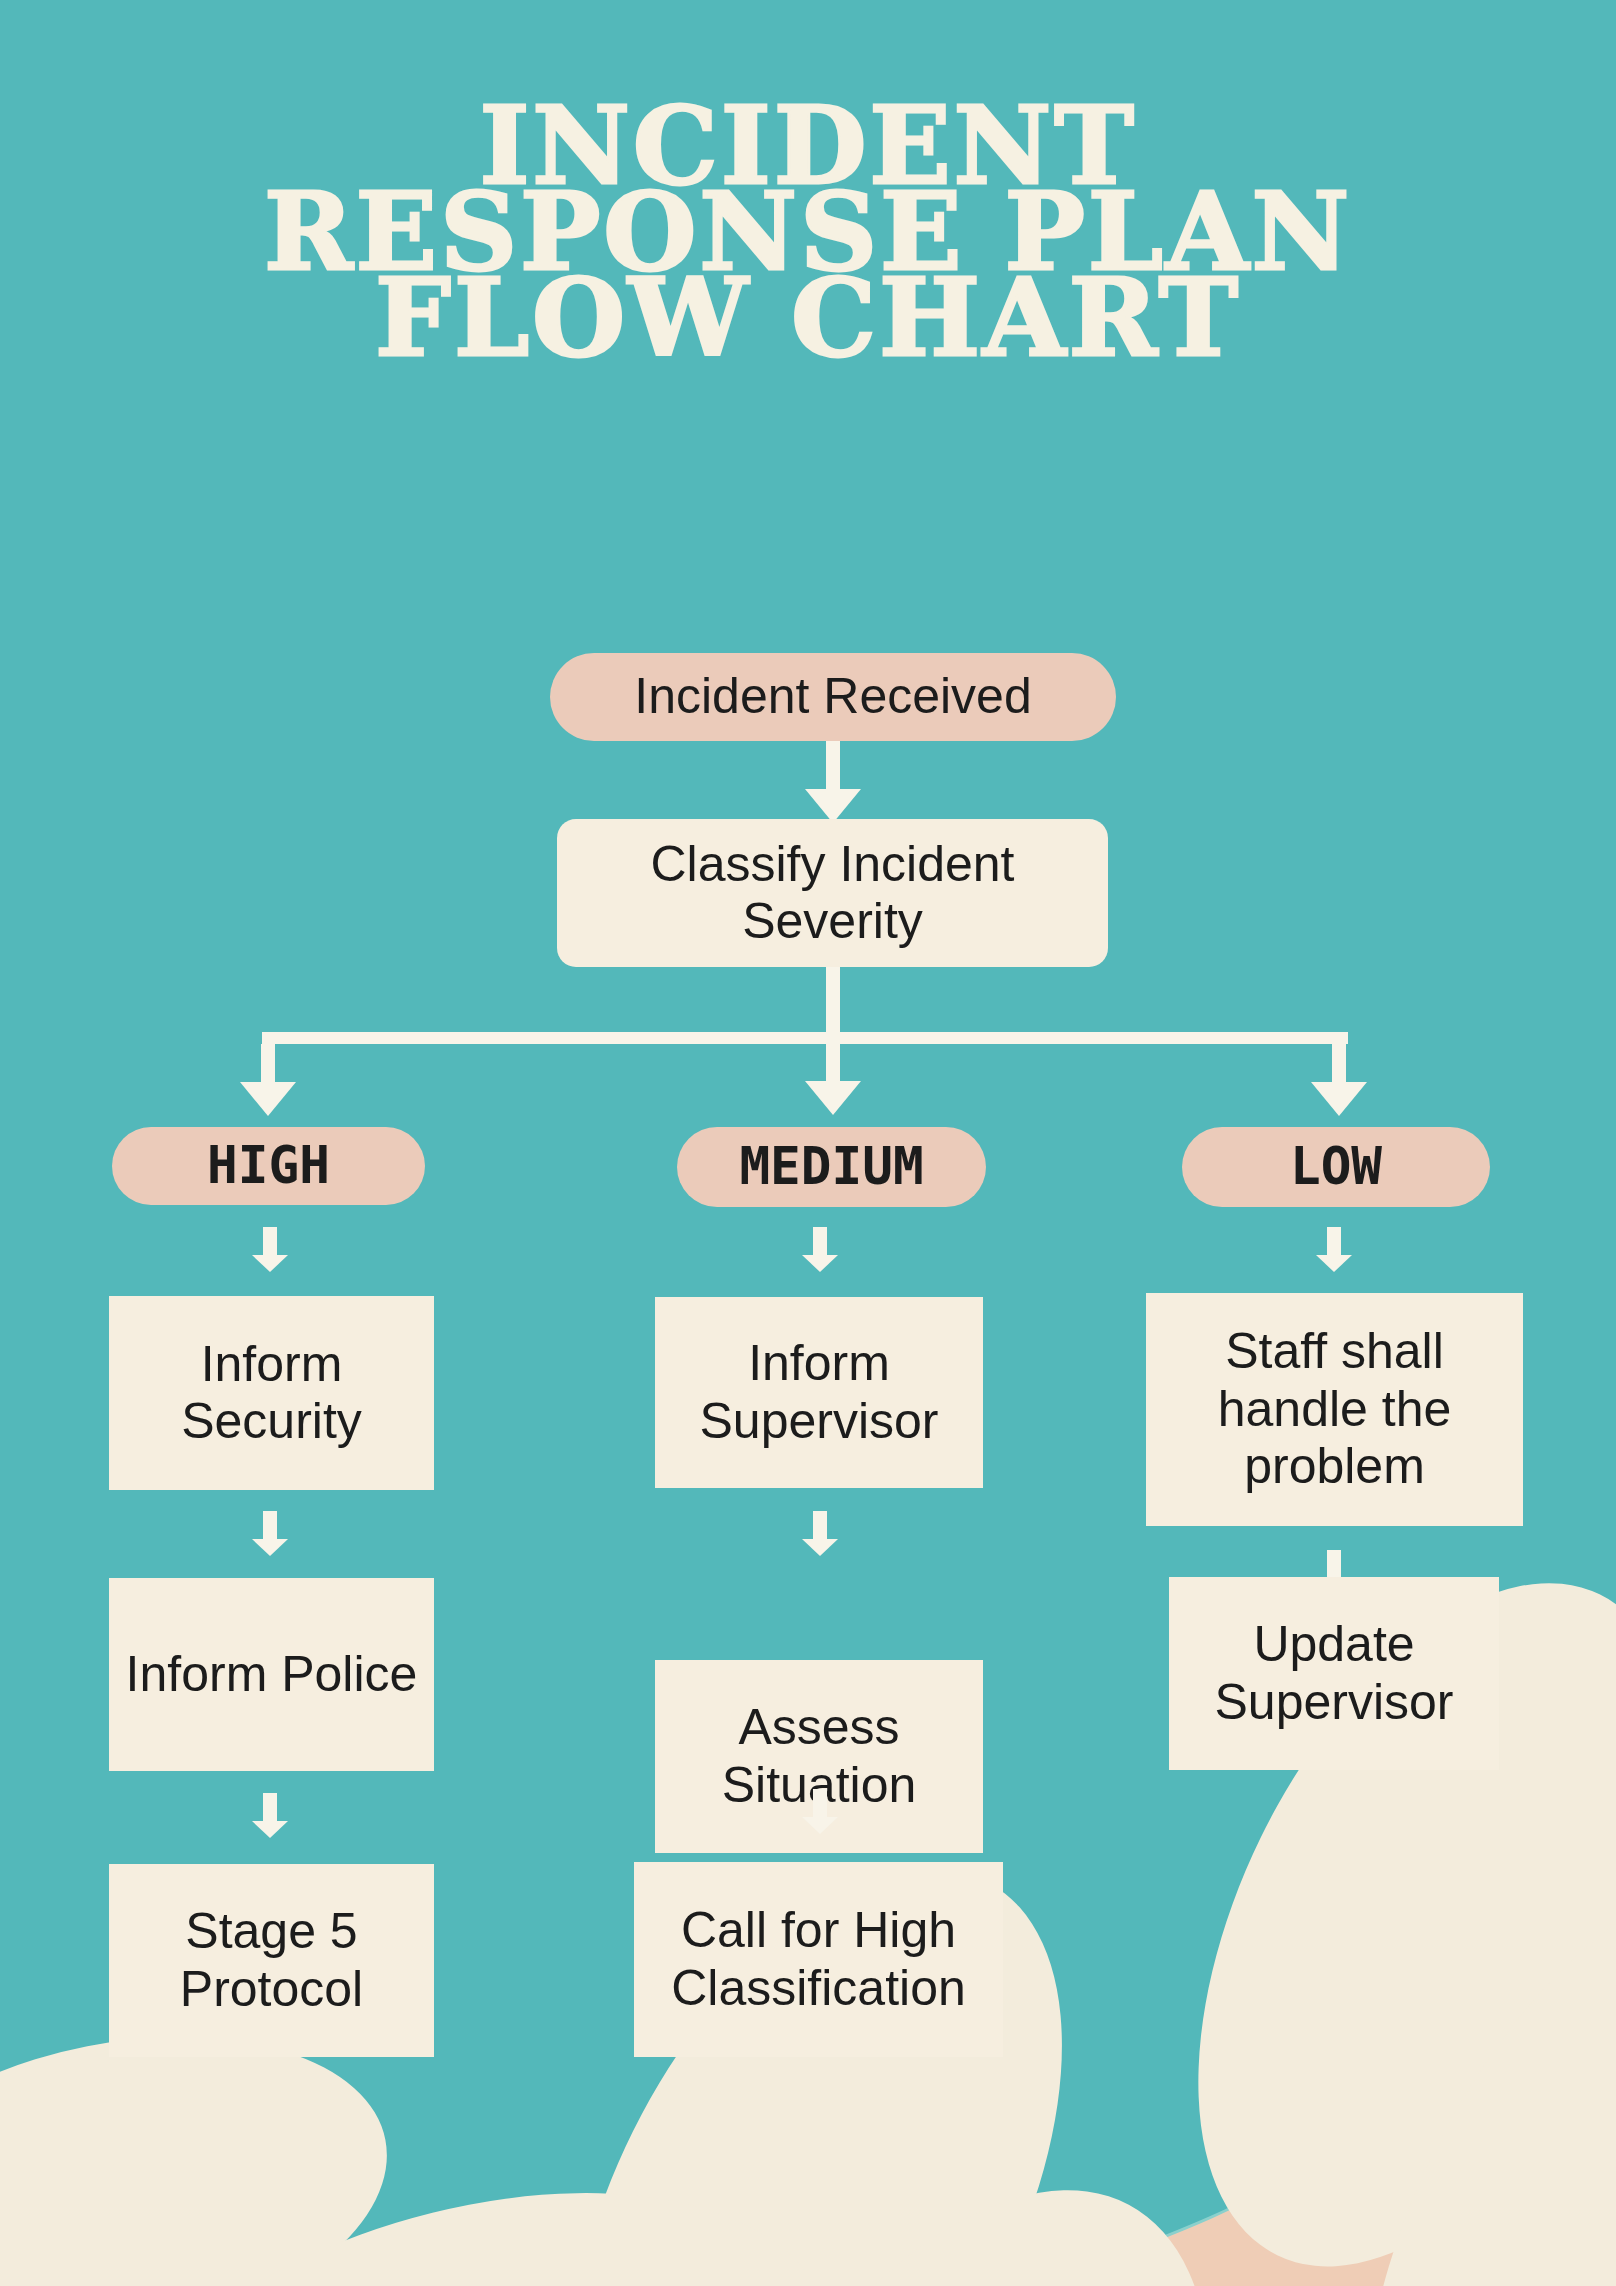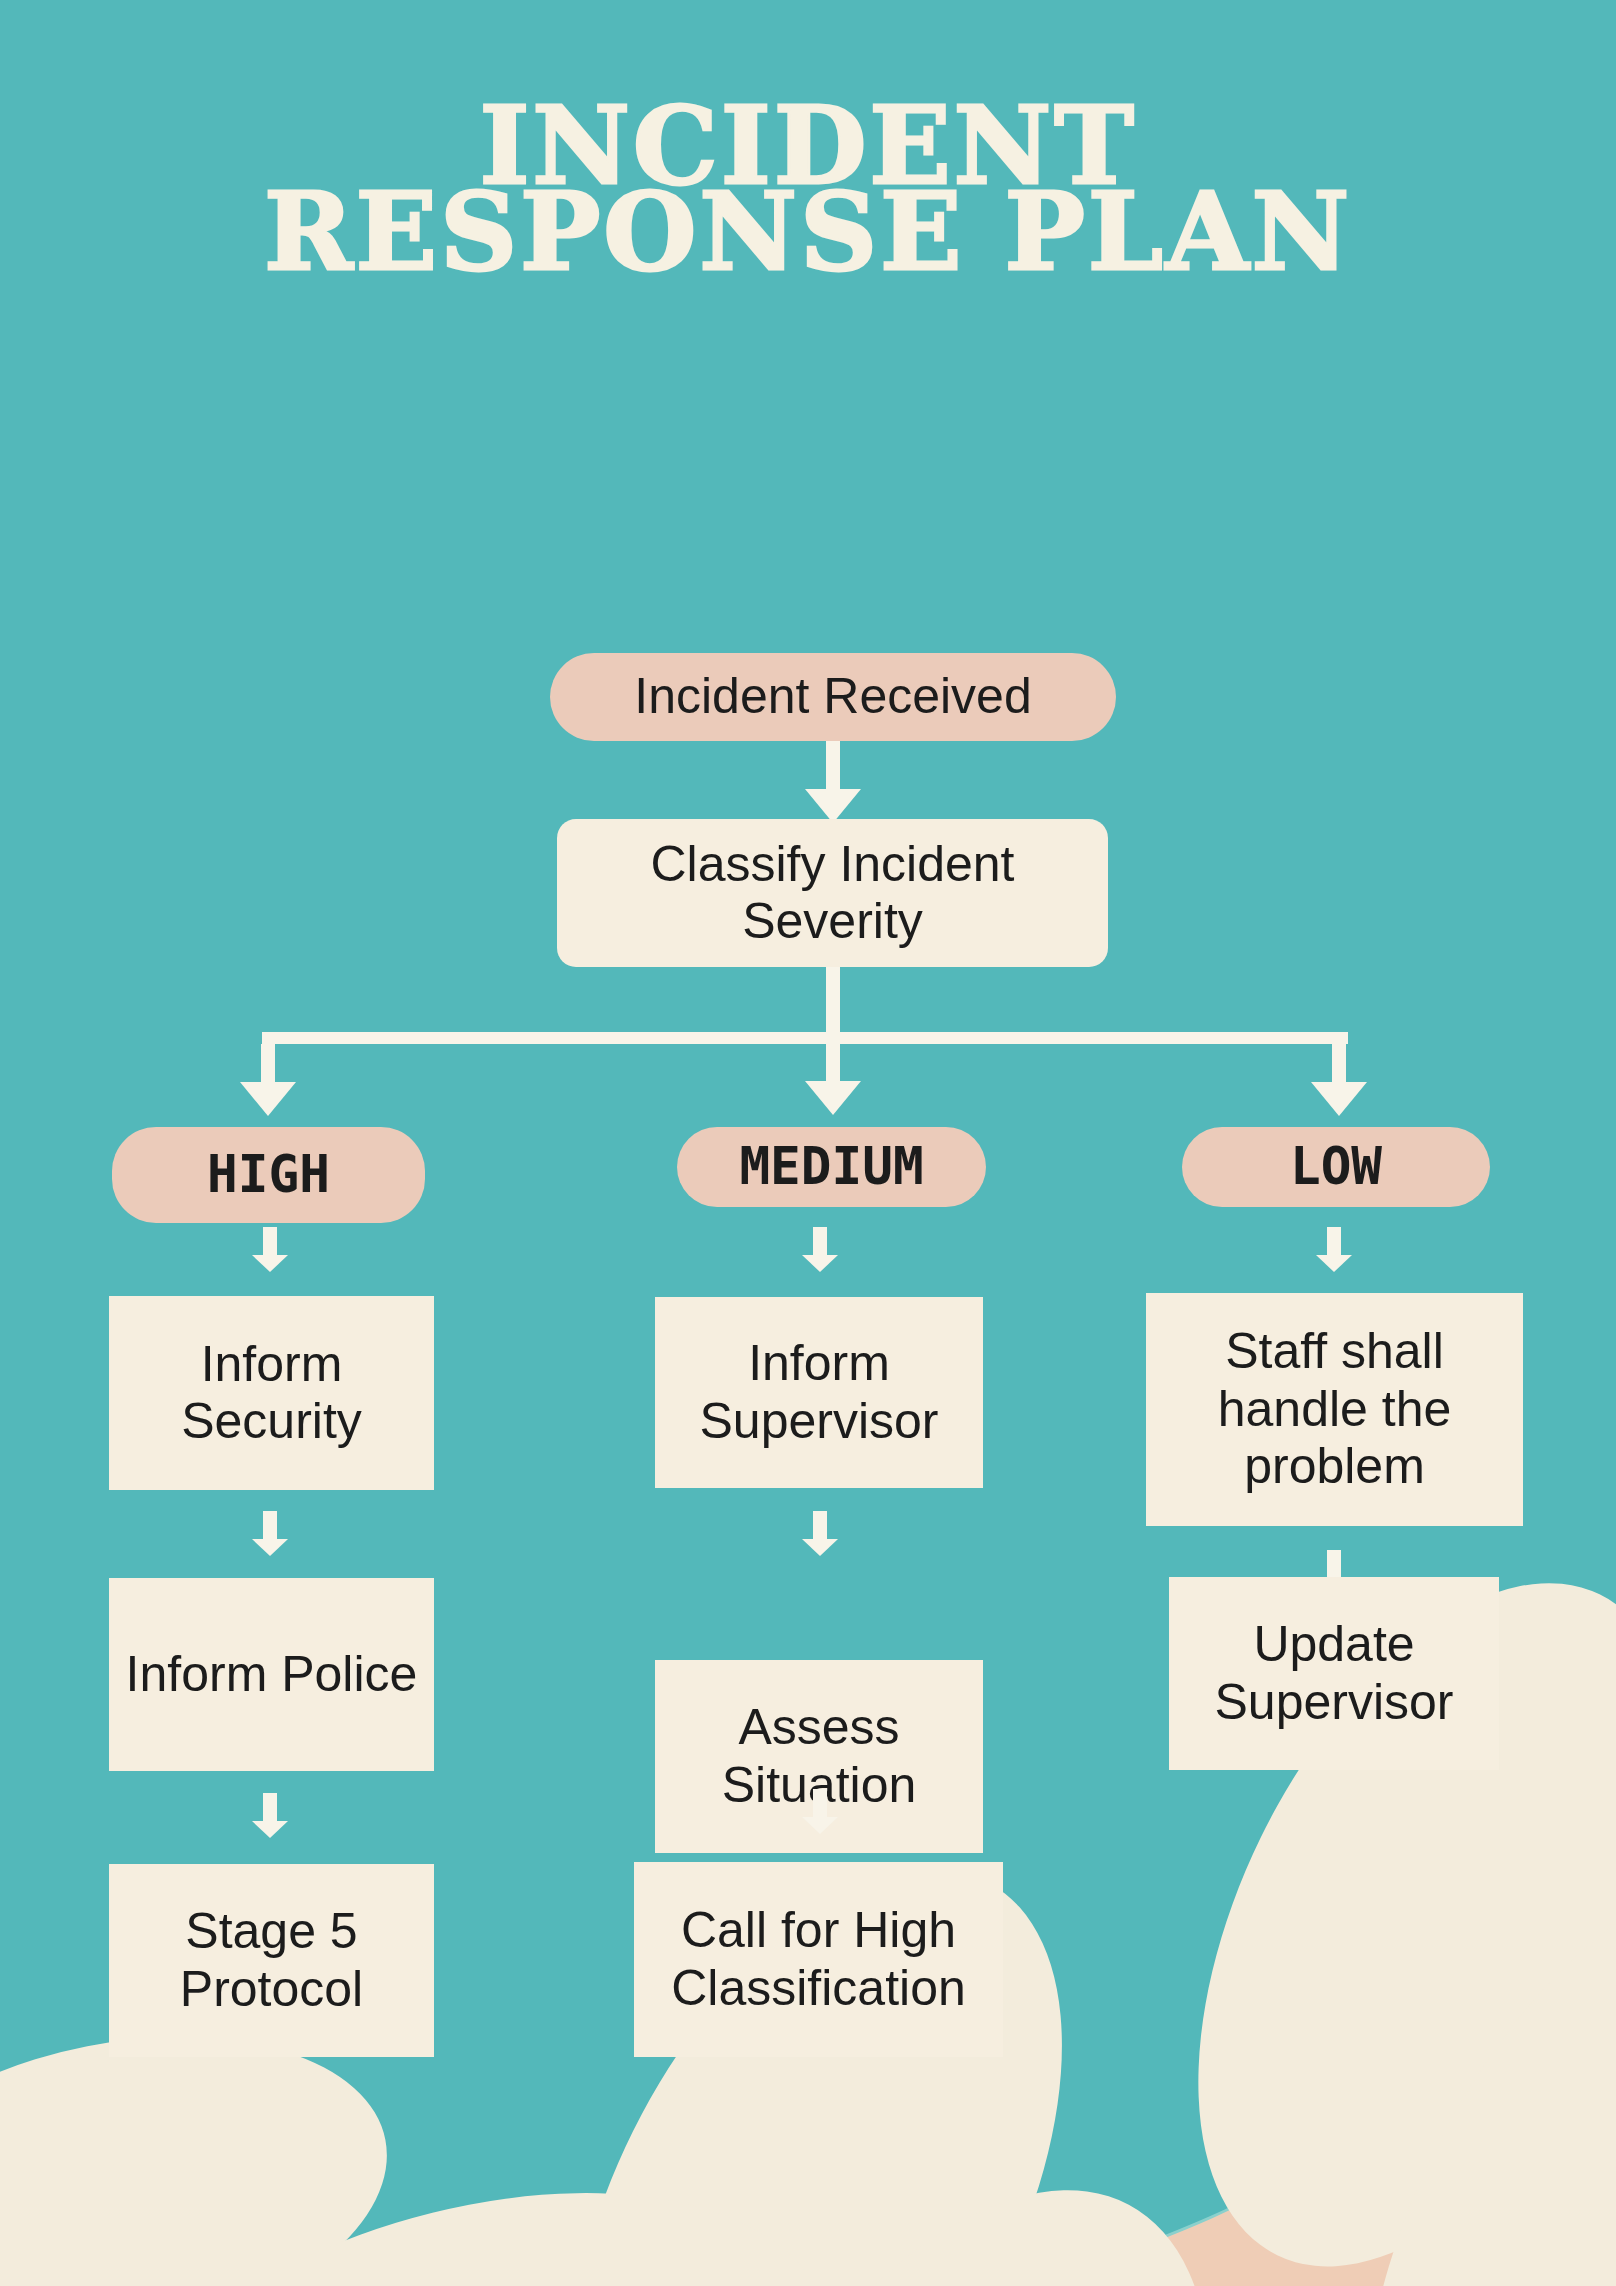--- a/index.html
+++ b/index.html
@@ -104,20 +104,21 @@
     <use href="#sprig" transform="translate(1348,2150) rotate(-28) scale(1.15)"></use>
 
     <use href="#sprig" transform="translate(988,2400) rotate(-18) scale(1.3)"></use>
     <use href="#sprig" transform="translate(1138,2368) rotate(8) scale(1.35)"></use>
     <use href="#sprig" transform="translate(1108,2468) rotate(-38) scale(1.2)"></use>
   </svg>
 
   <div class="title">
     <div>INCIDENT</div>
     <div>RESPONSE PLAN</div>
+    <div>FLOW CHART</div>
   </div>
 
   <div class="node startpill" style="left:550px;top:653px;width:566px;height:88px;">Incident Received</div>
 
   <div class="arr arr-lg" style="left:833px;top:741px;">
     <div class="stem"></div>
       <div class="head"></div>
   </div>
 
   <div class="node" style="left:557px;top:819px;width:551px;height:148px;border-radius:19px;">Classify Incident Severity</div>
@@ -130,21 +131,21 @@
   </div>
   <div class="arr arr-br" style="left:833px;top:1041px;">
     <div class="stem" style="height:40px;"></div>
       <div class="head"></div>
   </div>
   <div class="arr arr-br" style="left:1339px;top:1044px;">
     <div class="stem"></div>
       <div class="head"></div>
   </div>
 
-  <div class="node pill" style="left:112px;top:1127px;width:313px;height:96px;text-align:center;">HIGH</div>
+  <div class="node pill" style="left:112px;top:1127px;width:313px;height:78px;text-align:center;">HIGH</div>
   <div class="arr arr-sm" style="left:270px;top:1227px;">
     <div class="stem"></div>
       <div class="head"></div>
   </div>
   <div class="node" style="left:109px;top:1296px;width:325px;height:194px;">Inform Security</div>
   <div class="arr arr-sm" style="left:270px;top:1511px;">
     <div class="stem"></div>
       <div class="head"></div>
   </div>
   <div class="node" style="left:109px;top:1578px;width:325px;height:193px;">Inform Police</div>

